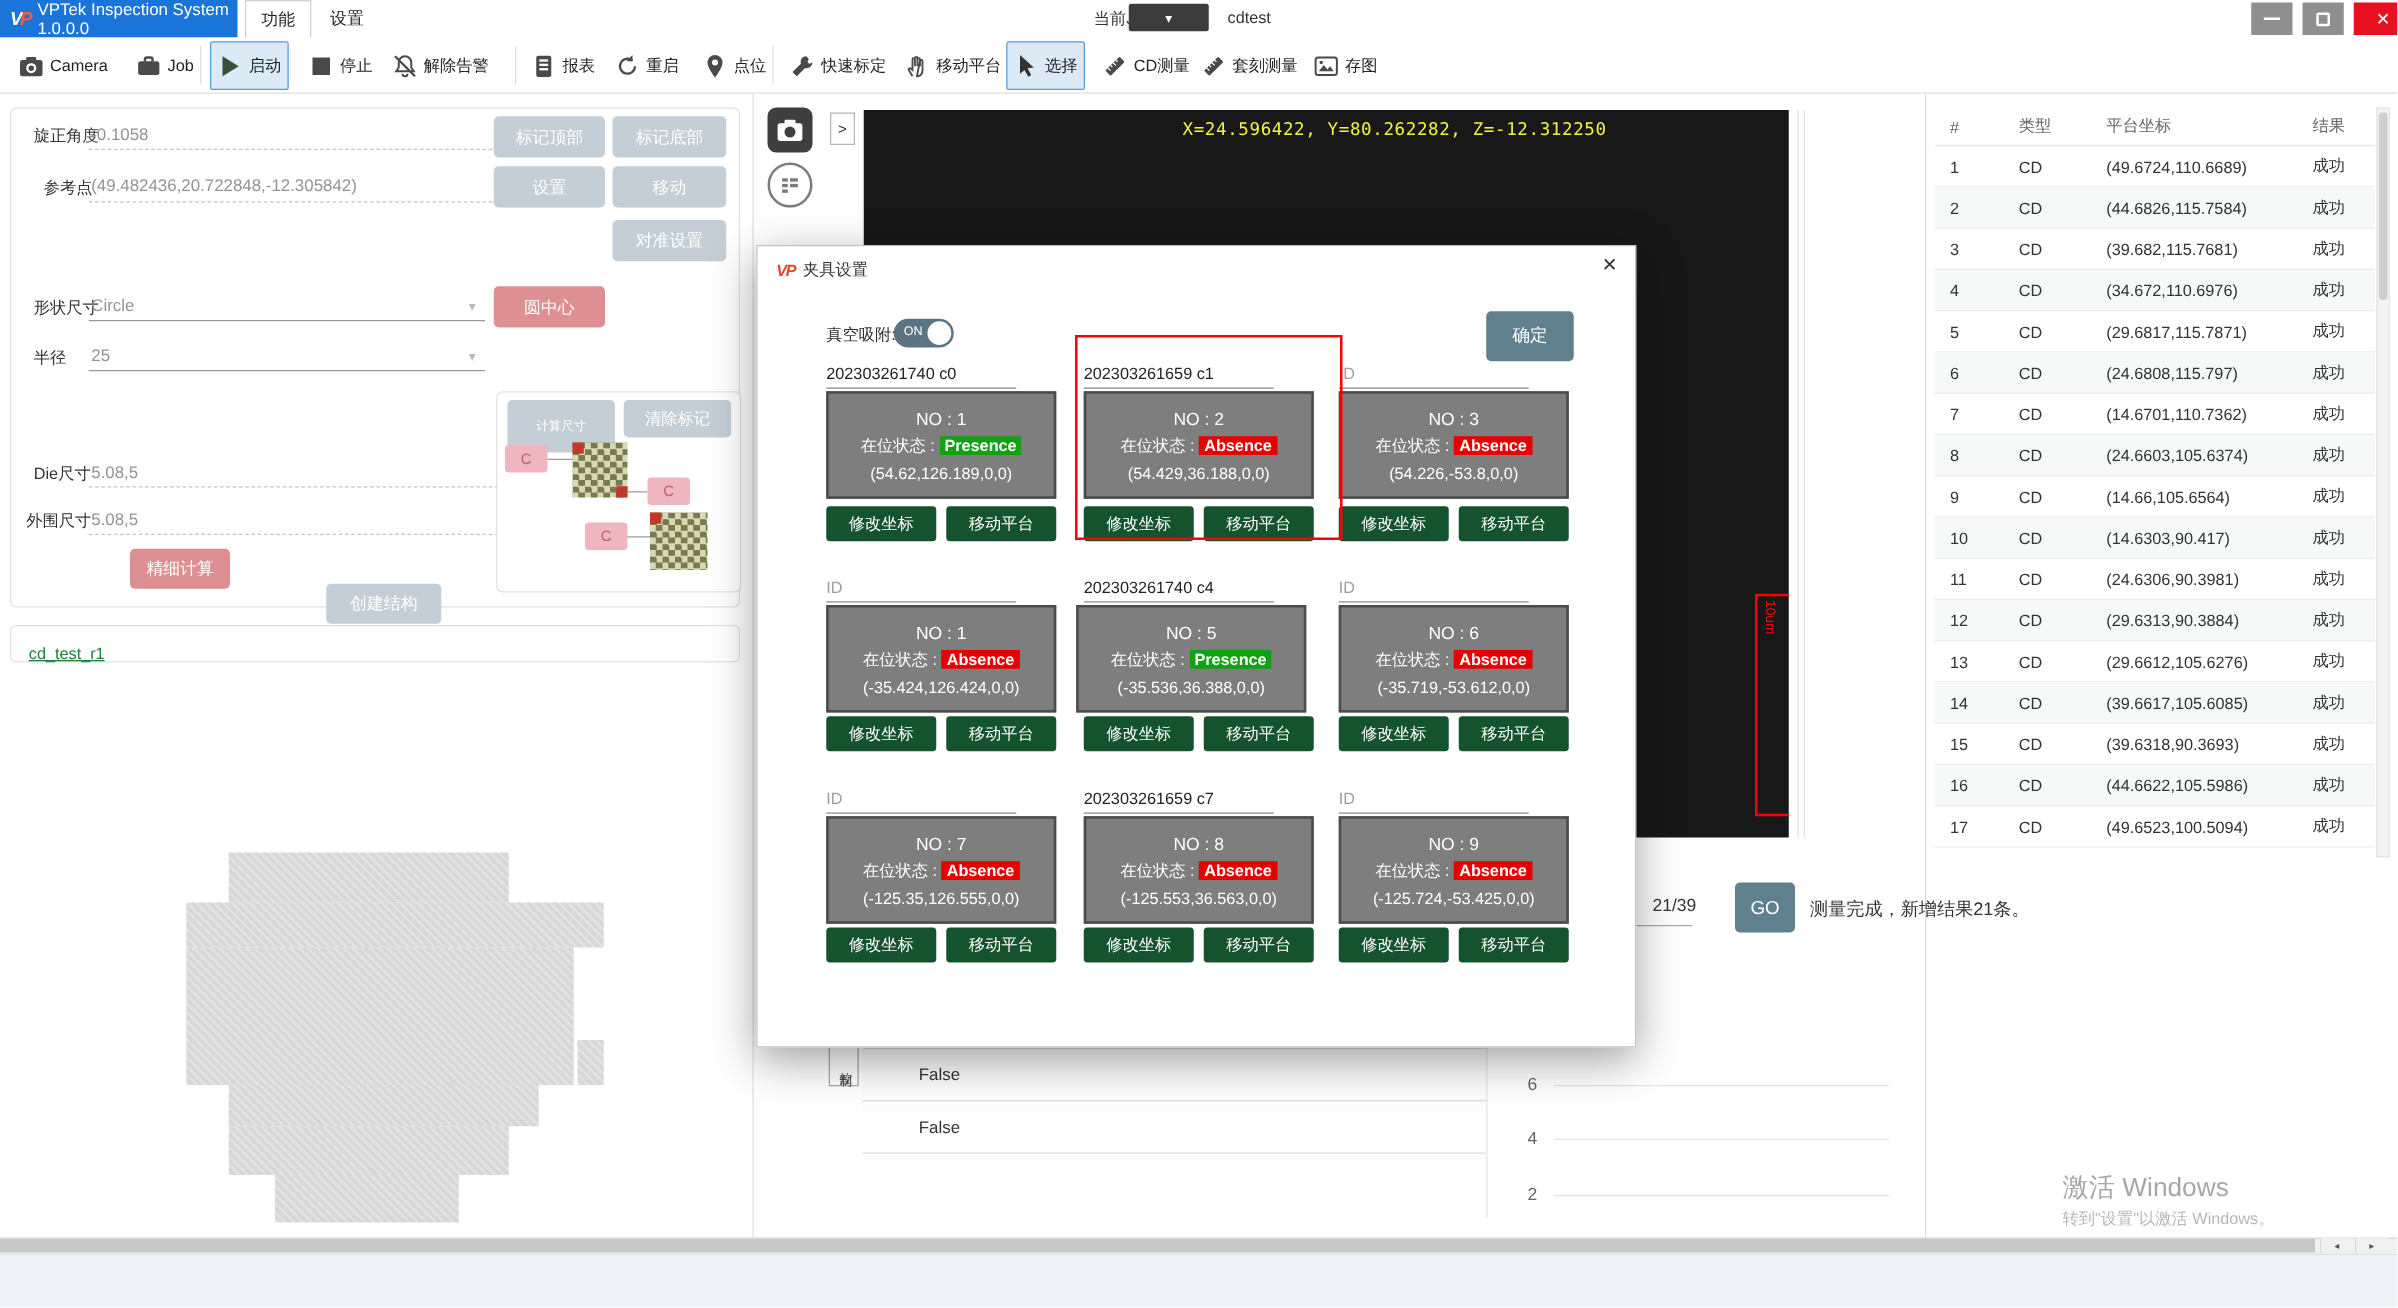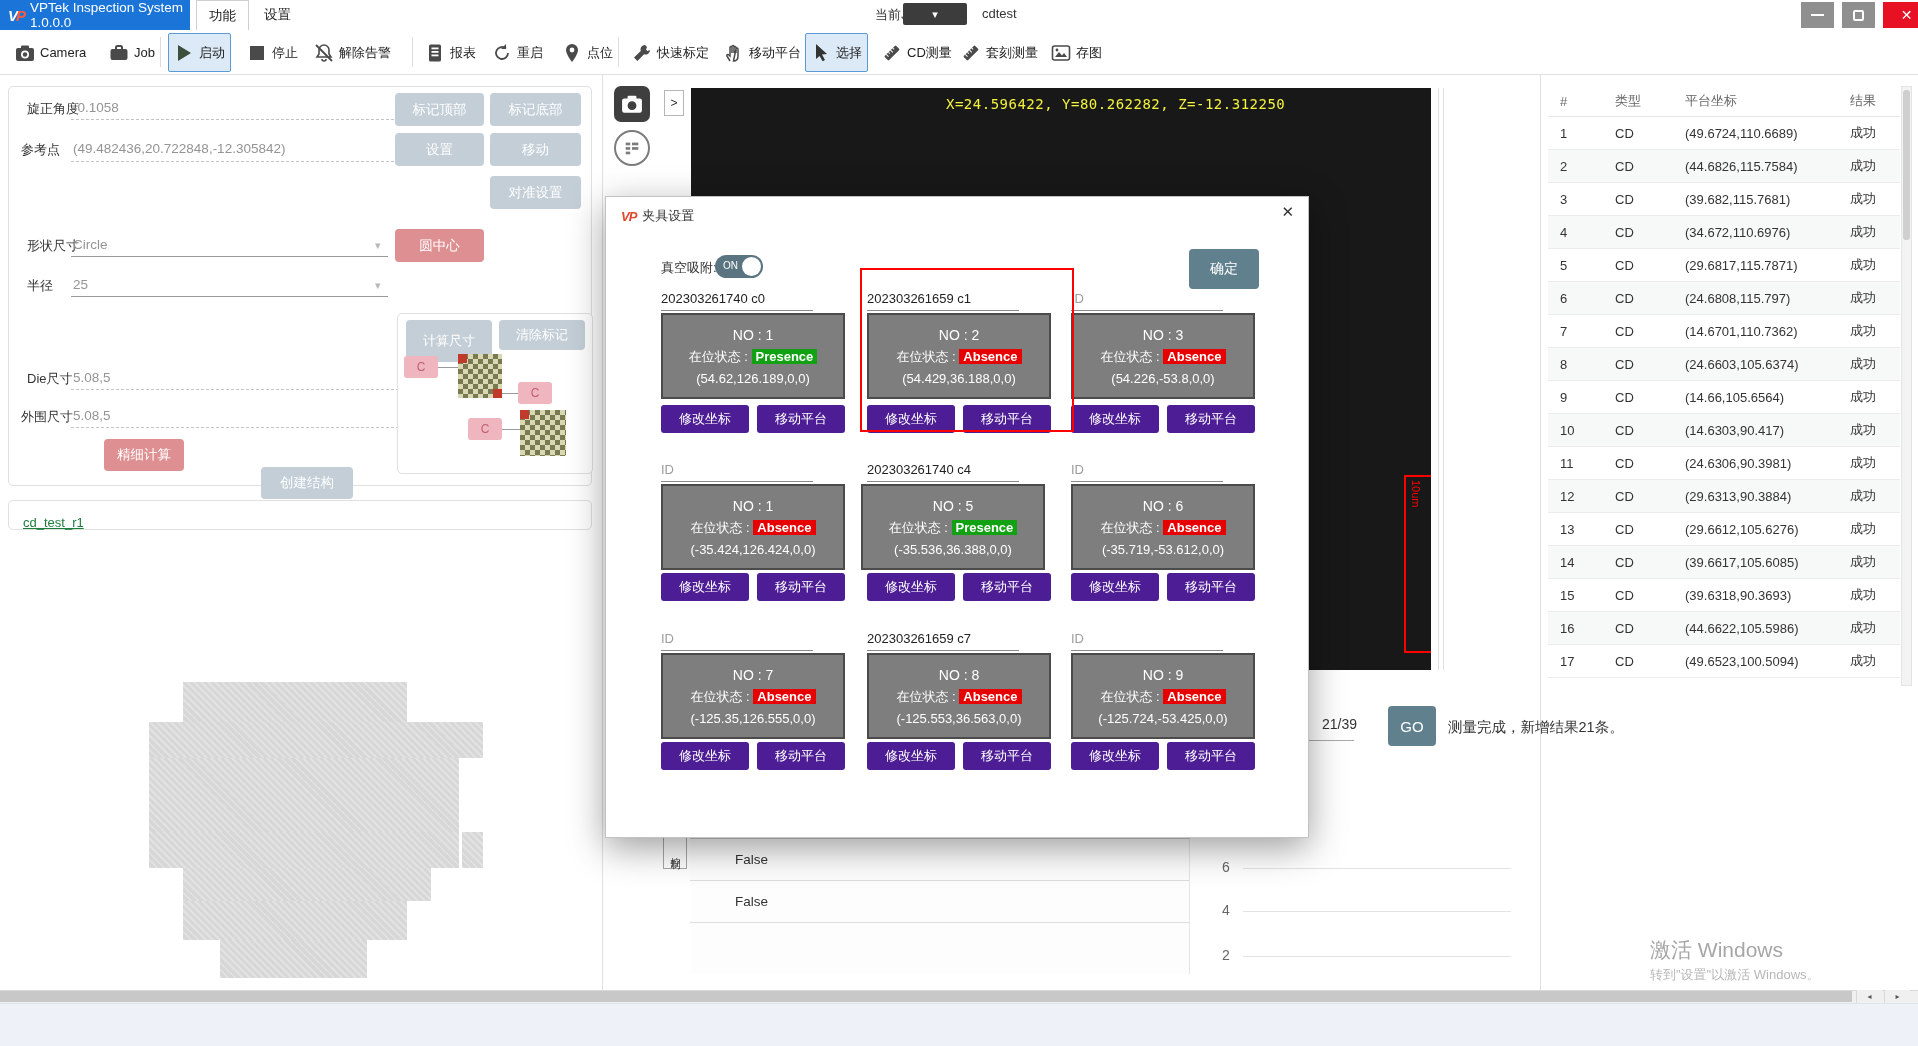--- a/index.html
+++ b/index.html
@@ -91,21 +91,21 @@
   .toggle .on{position:absolute;left:8px;top:5px;font-size:10px;}
   .toggle .knob{position:absolute;right:2px;top:2px;width:19px;height:19px;border-radius:50%;background:#fff;}
   .fix-id{position:absolute;width:152px;height:20px;font-size:13px;color:#222;border-bottom:1px solid #8a8a8a;}
   .fix-id.ph{color:#9d9d9d;}
   .fix-card{position:absolute;width:184px;height:86px;background:#7e7e7e;border:2px solid #4b4b4b;
             color:#fff;text-align:center;font-size:13px;display:flex;flex-direction:column;
             justify-content:center;gap:5px;}
   .fix-card .no{font-size:14px;}
   .badge{padding:0 4px;font-weight:bold;}
   .badge.p{background:var(--green);} .badge.a{background:var(--red);}
-  .fix-btn{position:absolute;width:88px;height:28px;background:#4c1d95;border-radius:3px;color:#fff;
+  .fix-btn{position:absolute;width:88px;height:28px;background:#14532d;border-radius:3px;color:#fff;
            font-size:13px;display:flex;align-items:center;justify-content:center;}
   .hlrect{position:absolute;left:254px;top:71px;width:214px;height:164px;border:2px solid var(--hl-red);}
 
   
   .sidetab{left:663px;top:833px;width:24px;height:36px;border:1px solid #a8a8a8;background:#fff;
            display:flex;align-items:center;justify-content:center;font-size:10px;color:#333;
            writing-mode:vertical-rl;letter-spacing:2px;}
   .falsepanel{left:690px;top:838px;width:500px;height:136px;border-top:1px solid #ccc;border-right:1px solid #e5e5e5;background:#fdfdfd;}
   .frow{height:42px;display:flex;align-items:center;padding-left:45px;font-size:13.5px;color:#333;
         border-bottom:1px solid #ddd;}
@@ -267,21 +267,21 @@
           <circle cx="6" cy="7" r="1.4" fill="#4a4a4a"></circle>
         </svg>
       <span>存图</span>
     </div>
   </div>
 
   <div class="abs card" style="left:8px;top:86px;width:584px;height:400px;">
     <div class="abs flabel" style="left:18px;top:13px;">旋正角度</div>
     <div class="abs fvalue" style="left:64px;top:13px;">-0.1058</div>
     <div class="abs dashline" style="left:62px;top:32px;width:398px;"></div>
-    <div class="abs flabel" style="left:12px;top:54px;">参考点</div>
+    <div class="abs flabel" style="left:26px;top:54px;">参考点</div>
     <div class="abs fvalue" style="left:64px;top:54px;">(49.482436,20.722848,-12.305842)</div>
     <div class="abs dashline" style="left:62px;top:74px;width:398px;"></div>
 
     <div class="abs btn light" style="left:386px;top:6px;width:89px;height:33px;">标记顶部</div>
     <div class="abs btn light" style="left:481px;top:6px;width:91px;height:33px;">标记底部</div>
     <div class="abs btn light" style="left:386px;top:46px;width:89px;height:33px;">设置</div>
     <div class="abs btn light" style="left:481px;top:46px;width:91px;height:33px;">移动</div>
     <div class="abs btn light" style="left:481px;top:89px;width:91px;height:33px;">对准设置</div>
 
     <div class="abs flabel" style="left:18px;top:150px;">形状尺寸</div>
@@ -299,21 +299,21 @@
     <div class="abs fvalue" style="left:64px;top:283px;">5.08,5</div>
     <div class="abs dashline" style="left:62px;top:302px;width:398px;"></div>
     <div class="abs flabel" style="left:12px;top:321px;font-family:Liberation Mono, monospace;">外围尺寸</div>
     <div class="abs fvalue" style="left:64px;top:321px;">5.08,5</div>
     <div class="abs dashline" style="left:62px;top:340px;width:398px;"></div>
 
     <div class="abs btn pink" style="left:95px;top:352px;width:80px;height:32px;">精细计算</div>
     <div class="abs btn light" style="left:252px;top:352px;width:92px;height:32px;margin-top:28px;">创建结构</div>
 
     <div class="abs card" style="left:388px;top:226px;width:196px;height:161px;">
-      <div class="abs btn light" style="left:8px;top:6px;width:86px;height:42px;font-size:13px;">计算尺寸</div>
+      <div class="abs btn light" style="left:8px;top:6px;width:86px;height:42px;font-size:10px;">计算尺寸</div>
       <div class="abs btn light" style="left:101px;top:6px;width:86px;height:30px;font-size:13px;">清除标记</div>
       <div class="abs chip" style="left:6px;top:42px;width:34px;height:22px;">C</div>
       <div class="connline" style="left:40px;top:53px;width:20px;"></div>
       <div class="checker" style="left:60px;top:40px;width:44px;height:44px;"></div>
       <div class="redcell" style="left:60px;top:40px;"></div>
       <div class="redcell" style="left:95px;top:75px;"></div>
       <div class="connline" style="left:104px;top:79px;width:16px;"></div>
       <div class="abs chip" style="left:120px;top:68px;width:34px;height:22px;">C</div>
       <div class="abs chip" style="left:70px;top:104px;width:34px;height:22px;">C</div>
       <div class="connline" style="left:104px;top:115px;width:18px;"></div>

